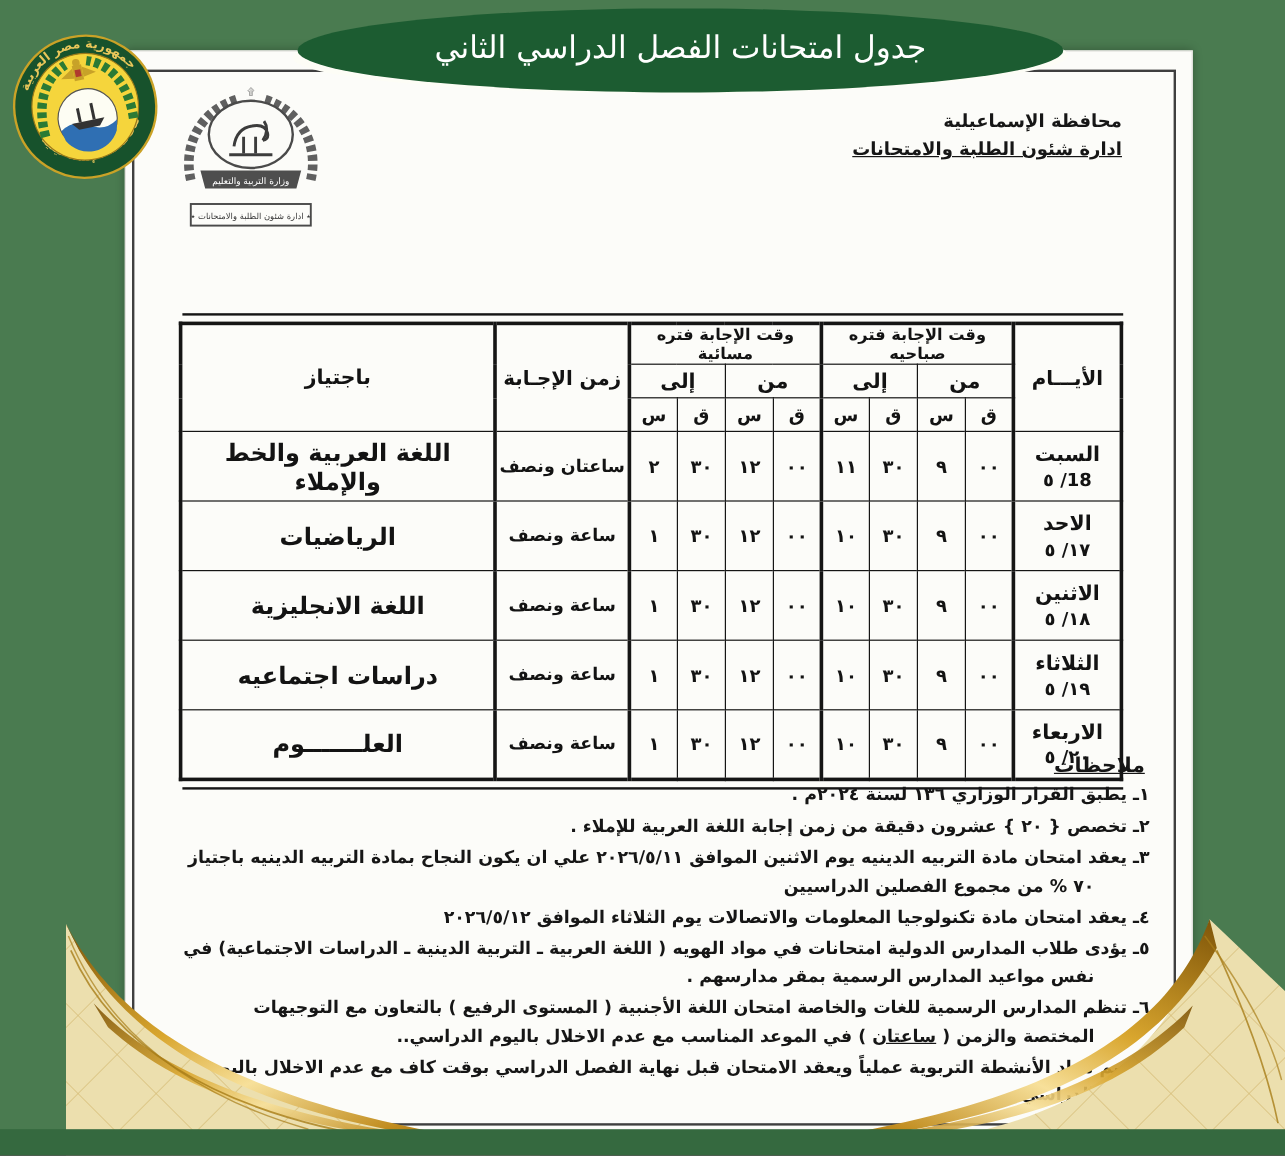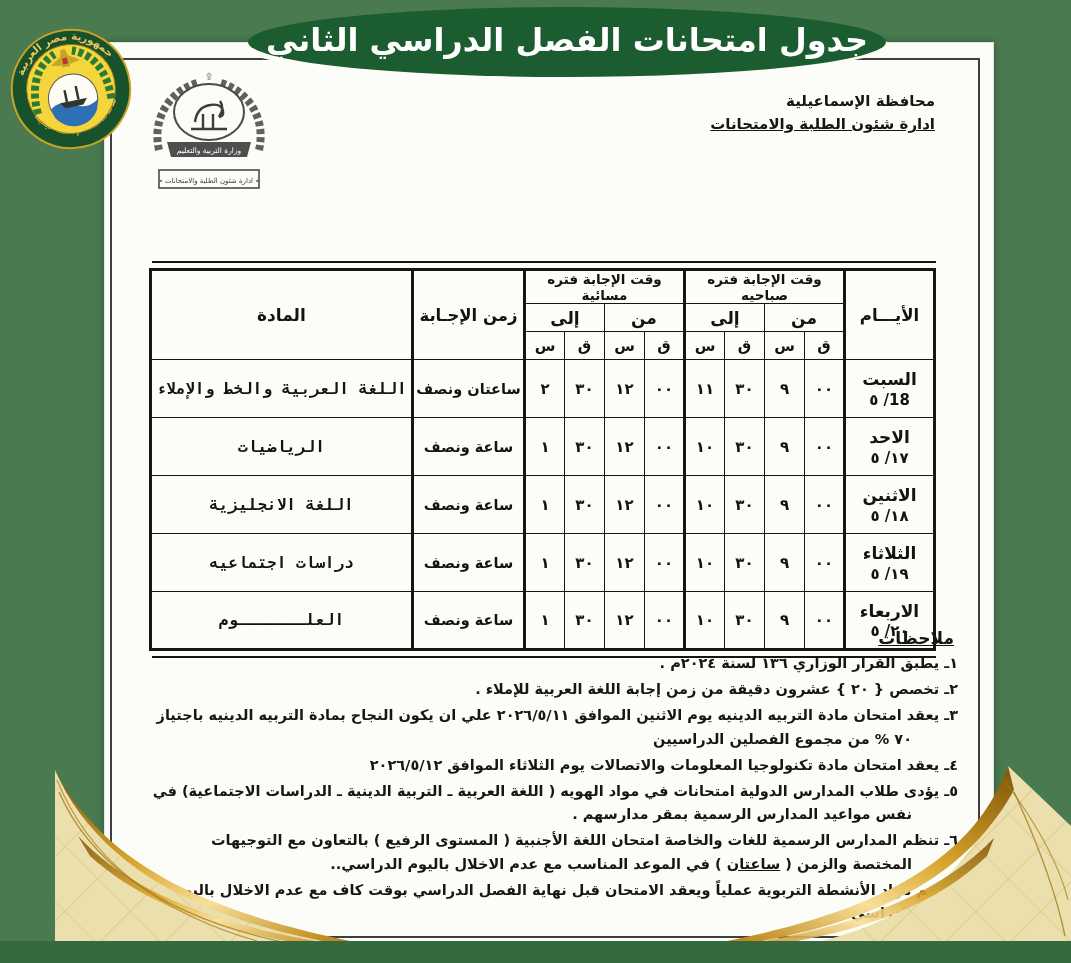--- a/index.html
+++ b/index.html
@@ -21,21 +21,21 @@
     border:2px solid #3f3f3f;pointer-events:none;
   }
   
   .banner{
     left:248px;top:7px;width:638px;height:70px;
     background:#1c5c31;border-radius:50%;
     display:flex;align-items:center;justify-content:center;
     box-shadow:-9px 6px 0 -5px #fdfdf6, 9px 4px 0 -5px #fdfdf6;
     z-index:30;
   }
-  .banner-title{color:#ffffff;font-size:32px;font-weight:bold;direction:rtl;white-space:nowrap;padding-bottom:4px;}
+  .banner-title{color:#ffffff;font-size:26px;font-weight:normal;direction:rtl;white-space:nowrap;padding-bottom:4px;}
   
   .org-block{right:136px;top:90px;text-align:right;direction:rtl;font-weight:bold;font-size:15px;line-height:1.55;z-index:5;}
   .org-underline{text-decoration:underline;}
   .term-title{left:320px;top:126px;width:420px;text-align:center;direction:rtl;font-weight:bold;font-size:23px;z-index:5;}
   .exam-title{left:163px;top:208px;width:634px;text-align:center;direction:rtl;font-weight:bold;font-size:20.5px;z-index:5;}
   
   .sched-wrap{
     left:152px;top:261px;width:784px;
     border-top:2px solid #151515;border-bottom:2px solid #151515;
     padding:5px 0;z-index:5;
@@ -52,21 +52,21 @@
   .h-group{font-size:13.5px;height:30px;}
   .h-fromto{font-size:17px;height:27px;}
   .h-unit{font-size:15px;height:27px;}
   .h-days,.h-dur{font-size:16.5px;}
   .h-subj{font-size:17px;}
   .r{height:58px;}
   .cell-num{font-size:15px;}
   .cell-day .dname{font-size:17px;line-height:1.3;}
   .cell-day .ddate{font-size:15px;line-height:1.2;direction:rtl;}
   .cell-dur{font-size:14.5px;}
-  .cell-subj{font-size:16px;font-family:Liberation Mono, monospace;}
+  .cell-subj{font-size:20px;}
   
   .notes{left:150px;top:628px;width:808px;direction:rtl;text-align:right;z-index:5;}
   .notes-heading{font-size:17px;font-weight:bold;text-decoration:underline;margin:0 4px 4px 0;}
   .notes p{
     margin:0 0 3px 0;font-size:14.5px;font-weight:bold;line-height:1.6;
     padding-right:46px;text-indent:-46px;
   }
   .u{text-decoration:underline;}
   
   .decor{left:0;top:0;z-index:20;pointer-events:none;}
@@ -120,21 +120,21 @@
           <col style="width:40px">
         <col style="width:112px">
           <col style="width:262px">
       </colgroup>
       <thead>
         <tr>
           <th rowspan="3" class="h-days bL">الأيـــام</th>
           <th colspan="4" class="h-group bL">وقت الإجابة فتره صباحيه</th>
           <th colspan="4" class="h-group bL">وقت الإجابة فتره مسائية</th>
           <th rowspan="3" class="h-dur bL">زمن الإجـابة</th>
-          <th rowspan="3" class="h-subj">المادة</th>
+          <th rowspan="3" class="h-subj">باجتياز</th>
         </tr>
         <tr>
           <th colspan="2" class="h-fromto">من</th>
           <th colspan="2" class="h-fromto bL">إلى</th>
           <th colspan="2" class="h-fromto">من</th>
           <th colspan="2" class="h-fromto bL">إلى</th>
         </tr>
         <tr>
           <th class="h-unit">ق</th>
           <th class="h-unit">س</th>

